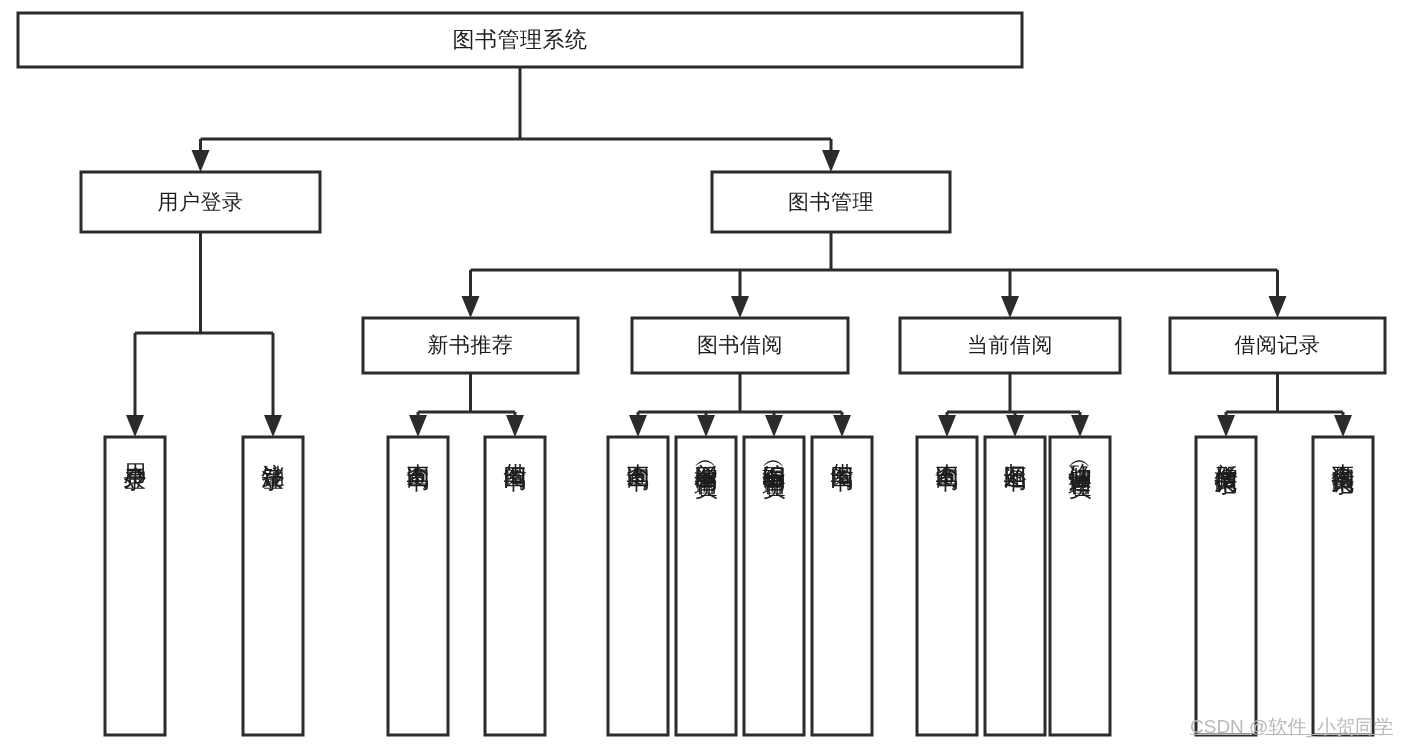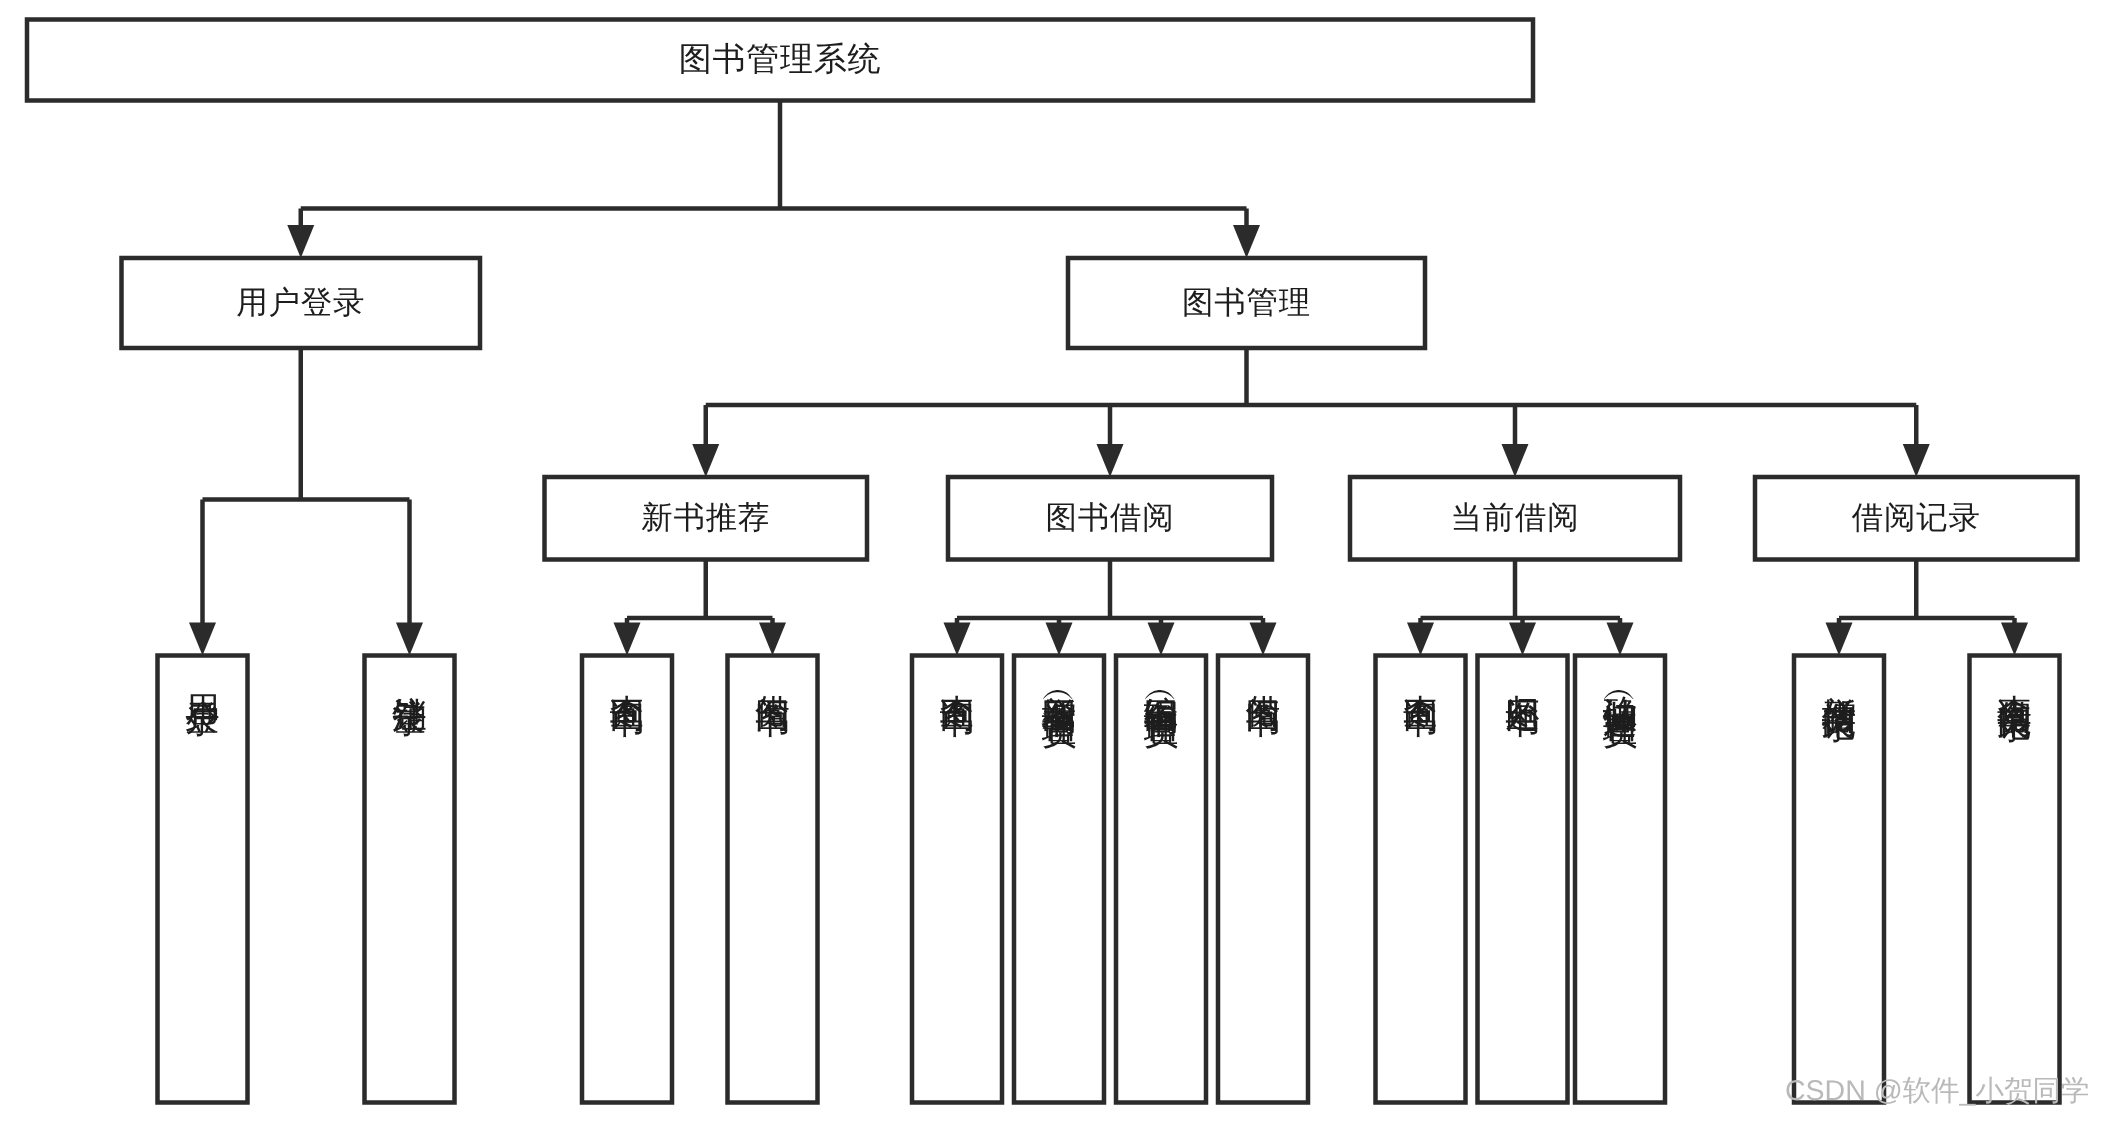--- a/index.html
+++ b/index.html
@@ -70,20 +70,21 @@
     letter-spacing: 2px;
     white-space: nowrap;
   }
   .watermark {
     position: absolute;
     font-family: "Liberation Sans", "DejaVu Sans", sans-serif;
     font-size: 19px;
     color: #b9b9b9;
     white-space: nowrap;
     user-select: none;
+    text-decoration: underline;
   }
 </style>
 </head>
 <body>
 
 <div id="diagram-root">
 
   <svg id="tree-svg" viewBox="0 0 1405 747" xmlns="http://www.w3.org/2000/svg">
     <g id="connectors-layer">
         <line x1="520" y1="67" x2="520" y2="139" class="connector"></line>

